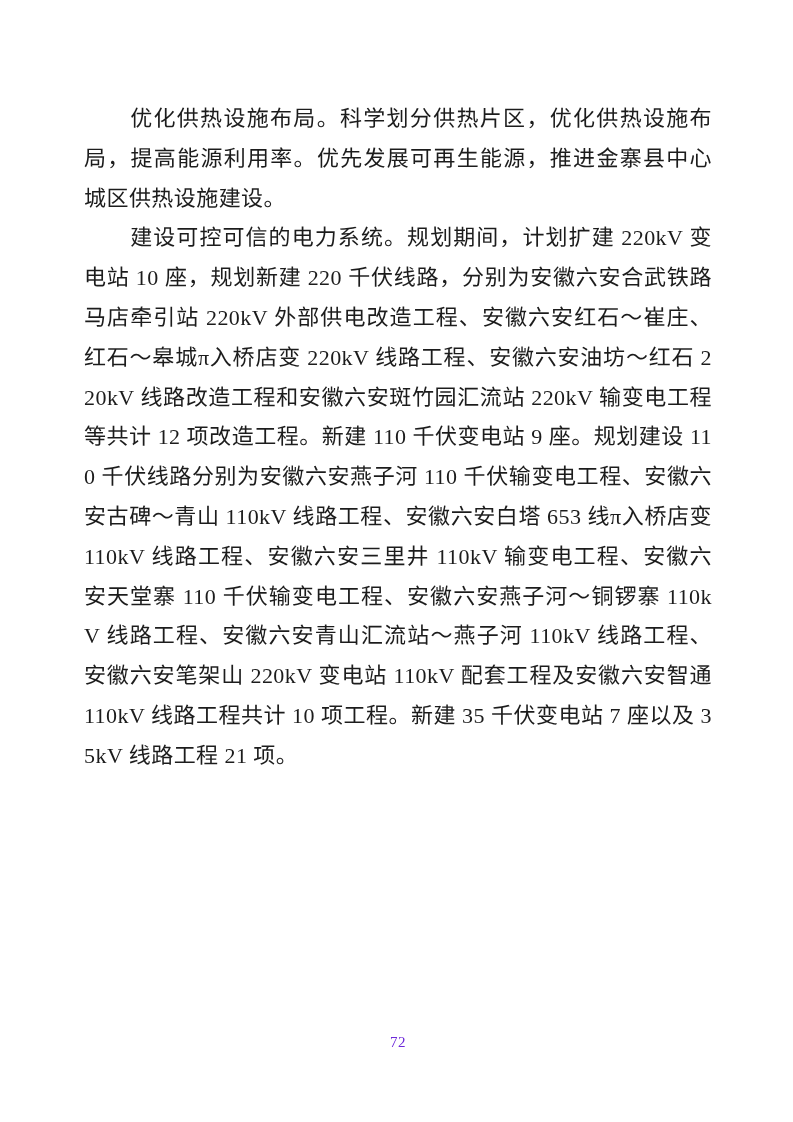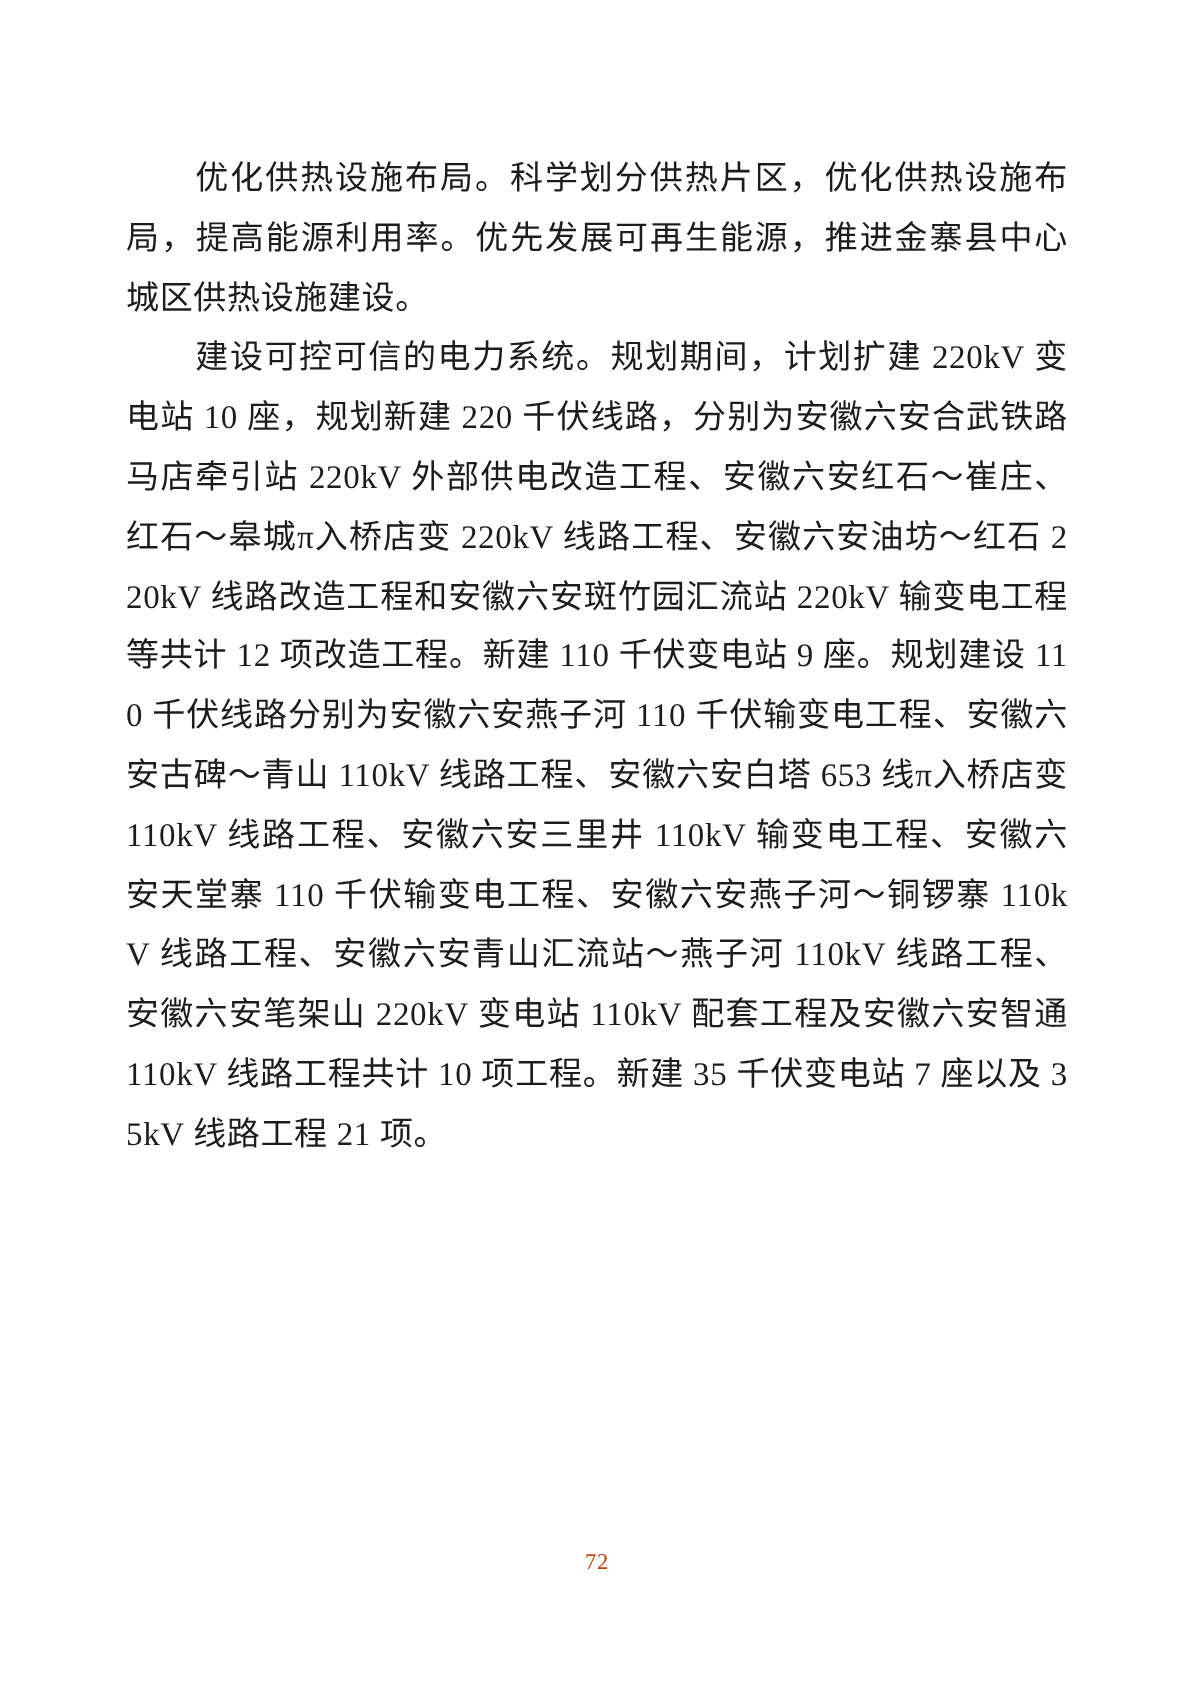--- a/index.html
+++ b/index.html
@@ -35,21 +35,21 @@
   }
   .page-footer {
     position: absolute;
     left: 84px;
     top: 1033px;
     width: 628px;
     text-align: center;
   }
   .page-number {
     font-size: 15px;
-    color: #c2410c;
+    color: #6d28d9;
     letter-spacing: 0.5px;
   }
 </style>
 </head>
 <body>
 
 <div class="page">
 
   <div class="text-block">
     <p>优化供热设施布局。科学划分供热片区，优化供热设施布局，提高能源利用率。优先发展可再生能源，推进金寨县中心城区供热设施建设。</p>

